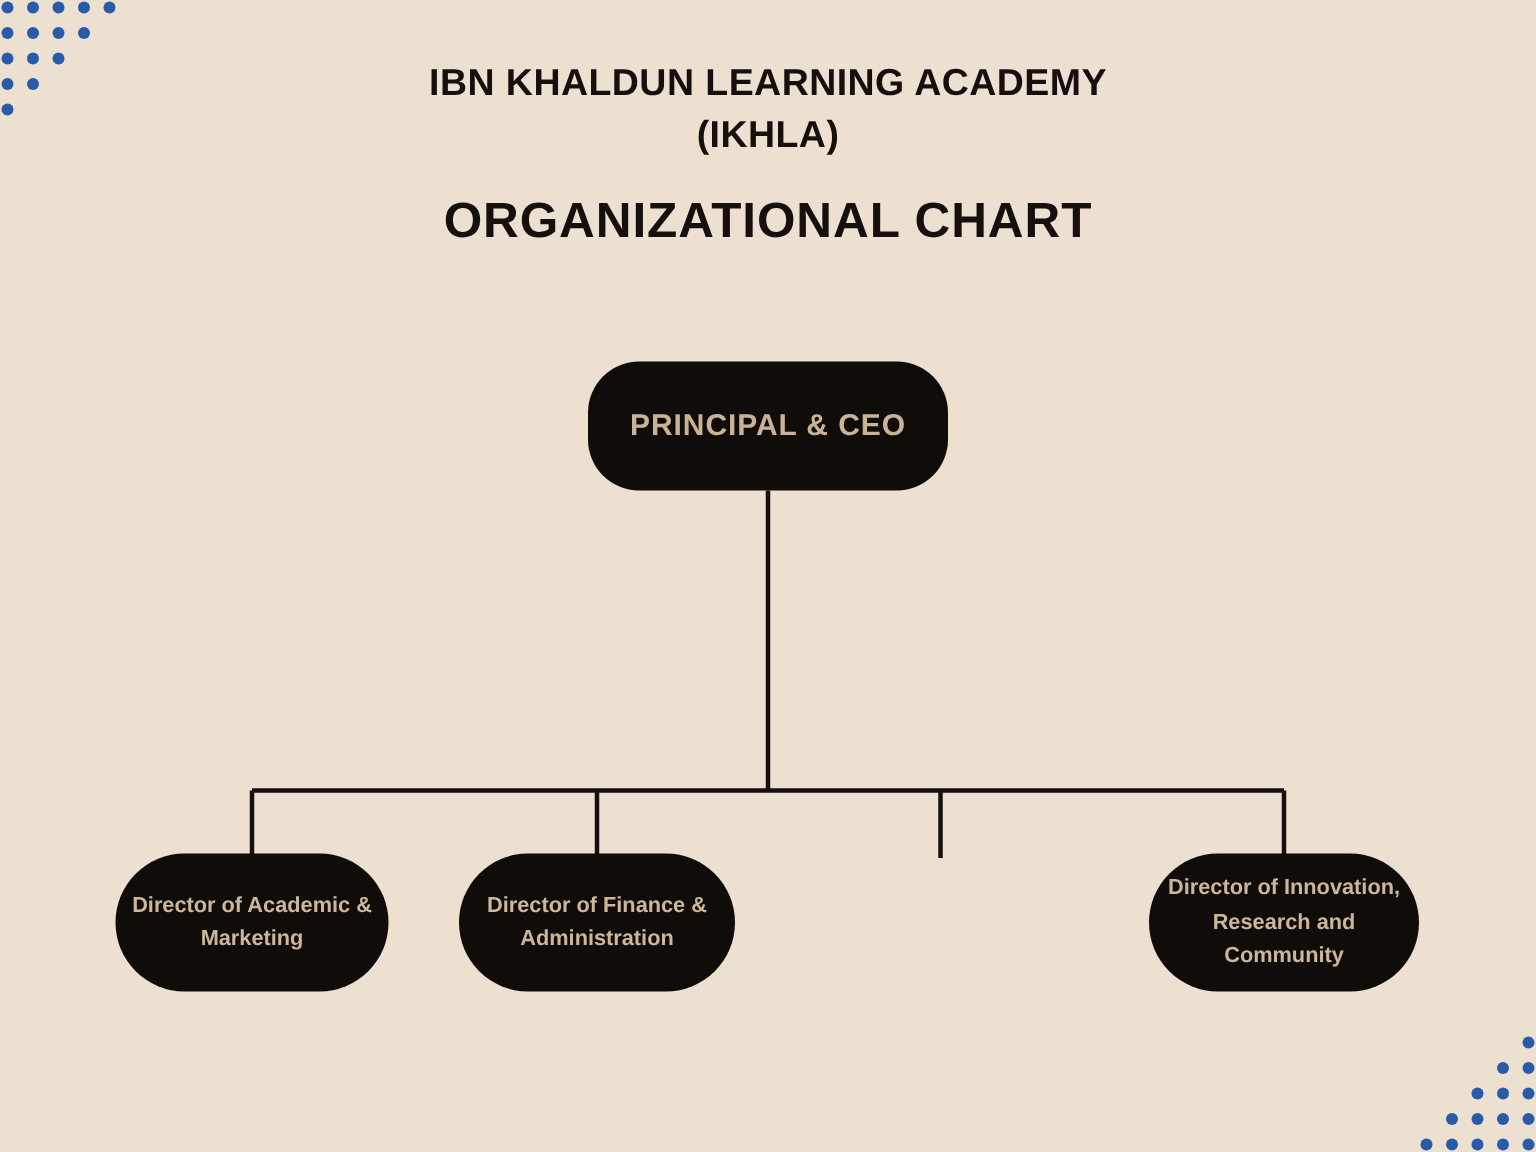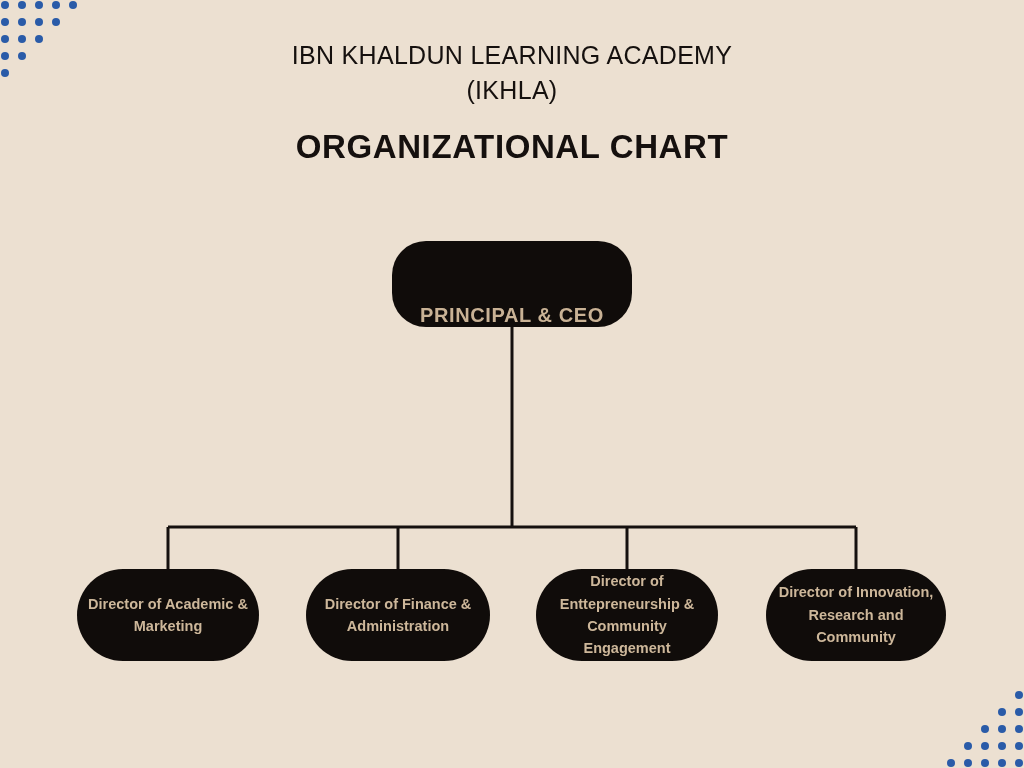--- a/index.html
+++ b/index.html
@@ -37,21 +37,21 @@
   
   .header {
     position: absolute;
     top: 38px;
     left: 0;
     width: 1024px;
     text-align: center;
   }
   .title-main {
     font-size: 25px;
-    font-weight: normal;
+    font-weight: bold;
     color: #15100e;
     letter-spacing: 0.3px;
     line-height: 1.38;
     margin: 0;
   }
   .title-sub {
     font-size: 33px;
     font-weight: bold;
     color: #15100e;
     letter-spacing: 0.6px;
@@ -81,21 +81,20 @@
   .node-root {
     left: 392px;
     top: 241px;
     width: 240px;
     height: 86px;
     border-radius: 34px;
     font-size: 20px;
     font-weight: bold;
     letter-spacing: 0.6px;
     color: #c9b295;
-    align-items: flex-end;
   }
   .node-child {
     height: 92px;
     font-size: 14.5px;
     font-weight: bold;
     line-height: 1.55;
     padding: 0 10px;
   }
   .child-1 { left: 77px;  top: 569px; width: 182px; }
   .child-2 { left: 306px; top: 569px; width: 184px; }
@@ -169,20 +168,17 @@
   <div class="node node-root">
     <span>PRINCIPAL &amp; CEO</span>
   </div>
 
   <div class="node node-child child-2">
     <span>Director of Finance &amp; Administration</span>
   </div>
   <div class="node node-child child-1">
     <span>Director of Academic &amp; Marketing</span>
   </div>
-  <div class="node node-child child-3">
-    <span>Director of Enttepreneurship &amp; Community Engagement</span>
-  </div>
   <div class="node node-child child-4">
     <span>Director of Innovation, Research and Community</span>
   </div>
 
 </div>
 
 </body></html>

